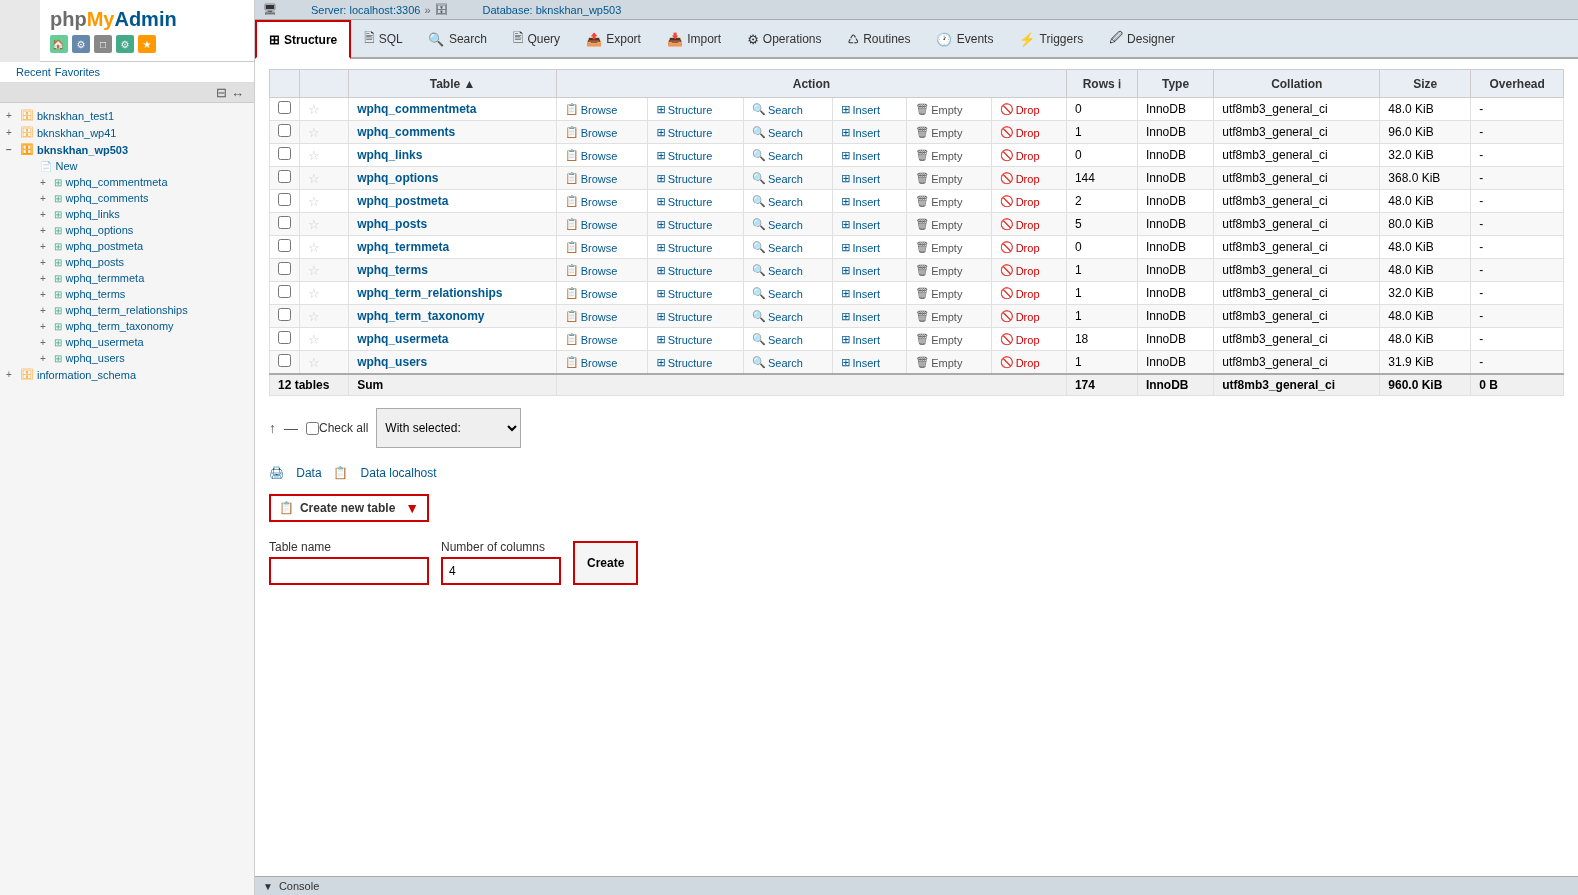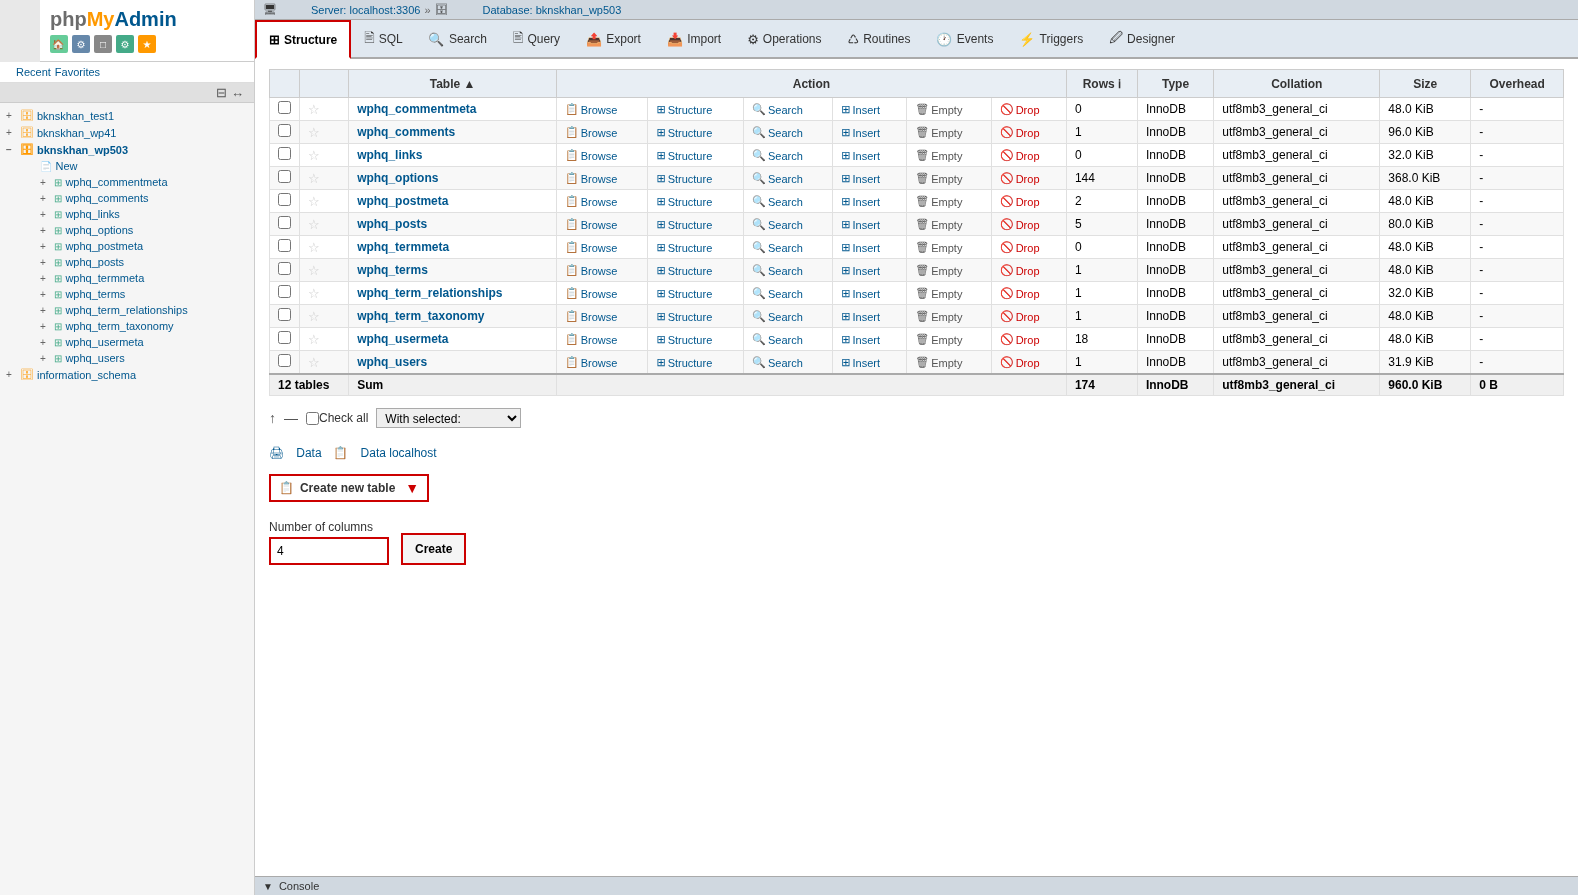--- a/index.html
+++ b/index.html
@@ -162,21 +162,21 @@
       align-items: center;
       gap: 8px;
       margin: 8px 0;
       padding: 4px 0;
     }
     .check-all-btn { display: flex; align-items: center; cursor: pointer; font-size: 12px; color: #333; }
     .with-selected-select {
       border: 1px solid #aaa;
       padding: 2px 4px;
       font-size: 12px;
-      height: 20px;
+      height: 40px;
       min-width: 140px;
     }
     .arrow-icon { font-size: 14px; color: #555; }
 
     
     .print-row {
       display: flex;
       align-items: center;
       gap: 12px;
       padding: 6px 0;
@@ -211,21 +211,21 @@
       height: 28px;
       width: 160px;
     }
     .create-btn {
       background: #f5f5f5;
       border: 2px solid #c00;
       padding: 4px 12px;
       font-size: 12px;
       font-weight: bold;
       cursor: pointer;
-      height: 32px;
+      height: 44px;
     }
 
     
     .console-bar {
       position: sticky;
       bottom: 0;
       background: #d0d8e0;
       border-top: 1px solid #aaa;
       padding: 3px 8px;
       display: flex;
@@ -994,20 +994,24 @@
     </div>
 
     <div style="margin-bottom:12px;">
       <div class="create-section-header">
         <span>📋</span>
         <span>Create new table</span>
         <span style="color:#c00; font-size:14px; margin-left:4px;">▼</span>
       </div>
       <div class="create-form">
         <div class="form-group">
+          <label>Table name</label>
+          <input type="text" class="form-group" style="border: 2px solid rgb(204, 0, 0); padding: 4px 6px; width: 160px; height: 28px;">
+        </div>
+        <div class="form-group">
           <label>Number of columns</label>
           <input type="number" style="border: 2px solid rgb(204, 0, 0); padding: 4px 6px; width: 120px; height: 28px;" value="4">
         </div>
         <button class="create-btn">Create</button>
       </div>
     </div>
   </div>
 
   <div class="console-bar">
     <span class="console-toggle">▼</span>

